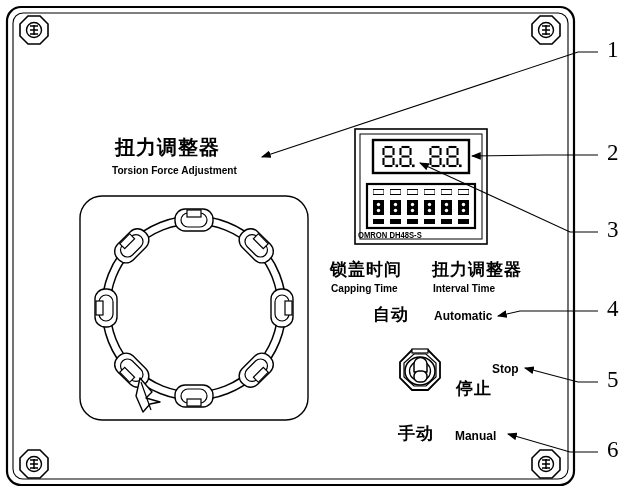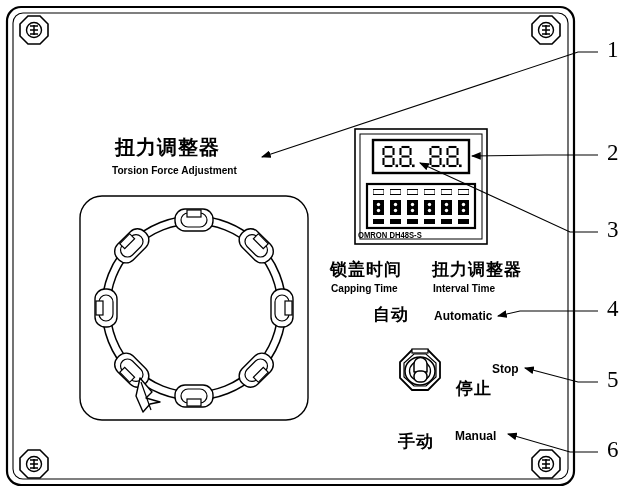--- a/index.html
+++ b/index.html
@@ -327,21 +327,21 @@
 
   <div class="txt cn cn-md" style="left:432px; top:261px;">扭力调整器</div>
   <div class="txt en" style="left:433px; top:283px;">Interval Time</div>
 
   <div class="txt cn cn-md" style="left:373px; top:306px;">自动</div>
   <div class="txt en-md" style="left:434px; top:309px;">Automatic</div>
 
   <div class="txt cn cn-md" style="left:456px; top:360px;margin-top:20px;">停止</div>
   <div class="txt en-md" style="left:492px; top:362px;">Stop</div>
 
-  <div class="txt cn cn-md" style="left:398px; top:425px;margin-top:8px;">手动</div>
+  <div class="txt cn cn-md" style="left:398px; top:425px;">手动</div>
   <div class="txt en-md" style="left:455px; top:429px;">Manual</div>
 
   <div class="callout" style="left:607px; top:38px;">1</div>
   <div class="callout" style="left:607px; top:141px;">2</div>
   <div class="callout" style="left:607px; top:218px;">3</div>
   <div class="callout" style="left:607px; top:297px;">4</div>
   <div class="callout" style="left:607px; top:368px;">5</div>
   <div class="callout" style="left:607px; top:438px;">6</div>
 
 </div>

